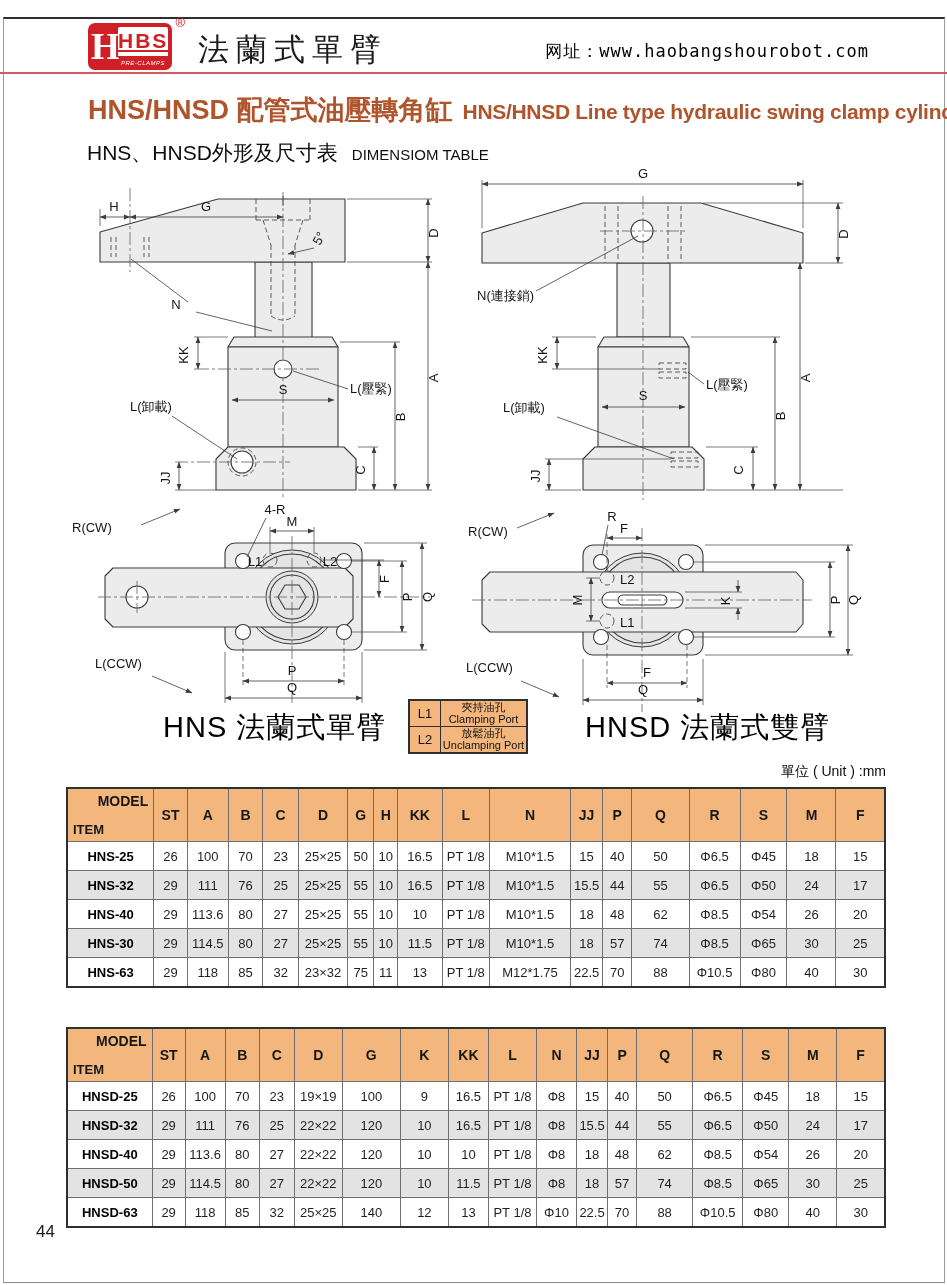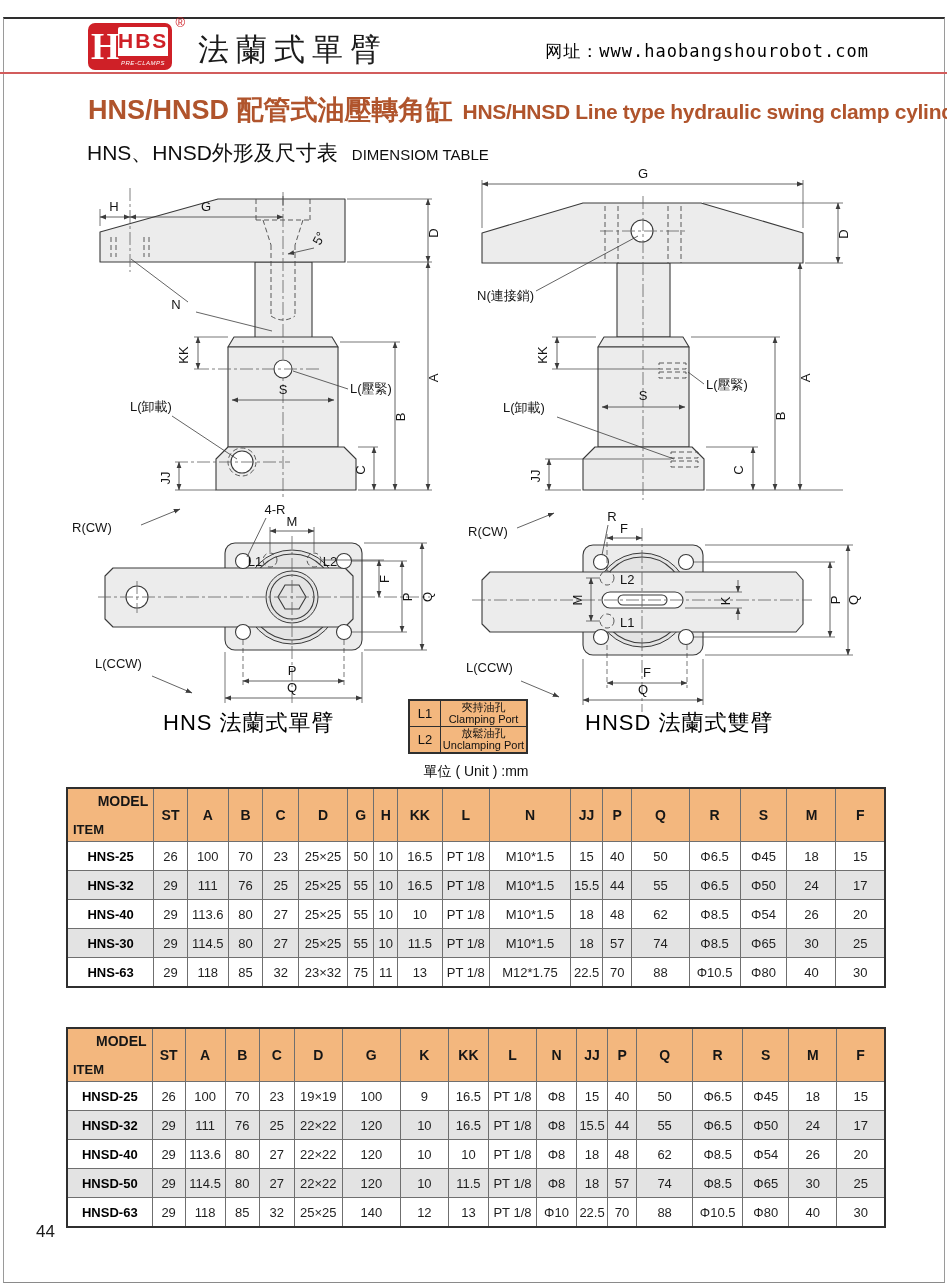--- a/index.html
+++ b/index.html
@@ -11,21 +11,21 @@
   .redrule { position:absolute; left:0; right:0; top:72px; height:2px; background:#d25c5c; }
 
   
   .logo { position:absolute; left:88px; top:23px; width:84px; height:47px; }
   .logo-box { position:absolute; inset:0; background:#cf2027; border-radius:7px; }
   .logo-h { position:absolute; left:3px; top:2px; width:27px; height:43px; color:#fff;
             font-family:"Liberation Serif", serif; font-weight:bold; font-size:37px;
             line-height:44px; text-align:center; }
   .logo-white { position:absolute; left:30px; top:4px; right:4px; height:29px; background:#fff;
                 border-radius:2px; text-align:center; border-bottom:3px solid #cf2027; }
-  .logo-hbs { color:#cf2027; font-weight:bold; font-size:21px; line-height:27px; letter-spacing:2px; }
+  .logo-hbs { color:#cf2027; font-weight:bold; font-size:21px; line-height:27px; letter-spacing:2px;text-decoration:underline; }
   .logo-strip { position:absolute; left:30px; top:36px; right:4px; height:9px; color:#fff;
                 font-size:6px; font-style:italic; text-align:center; line-height:8px; letter-spacing:0.5px; }
   .logo-reg { position:absolute; right:-13px; top:-8px; color:#cf2027; font-size:13px; }
   .brand { position:absolute; left:198px; top:29px; font-size:31px; letter-spacing:7px; color:#1b1b1b; }
   .url { position:absolute; right:78px; top:40px; font-family:"DejaVu Sans Mono", monospace;
          font-size:17px; letter-spacing:1px; color:#000; }
 
   .title { position:absolute; left:88px; top:92px; color:#b0542c; white-space:nowrap; }
   .title .zh { font-size:27px; font-weight:bold; }
   .title .en { font-size:21px; font-weight:bold; margin-left:10px; letter-spacing:-0.3px; }
@@ -43,30 +43,30 @@
   .hid   { stroke:#4a4a4a; stroke-width:0.9; fill:none; stroke-dasharray:5 3; }
   .cl    { stroke:#606060; stroke-width:0.8; fill:none; stroke-dasharray:13 3 3 3; }
   .dim   { stroke:#3c3c3c; stroke-width:0.8; fill:none; }
   .ext   { stroke:#3c3c3c; stroke-width:0.7; fill:none; }
   .lead  { stroke:#3c3c3c; stroke-width:0.8; fill:none; }
   .drawings text { font-size:13px; fill:#141414; }
   .lab14 { font-size:14px; }
   .lab12 { font-size:12px; }
 
   
-  .caption { position:absolute; font-size:22px; color:#000; letter-spacing:1px; white-space:nowrap; }
+  .caption { position:absolute; font-size:29px; color:#000; letter-spacing:1px; white-space:nowrap; }
   #cap-hns  { left:163px; top:708px; }
   #cap-hnsd { left:585px; top:708px; }
   .legend { position:absolute; left:408px; top:699px; width:120px; border:2px solid #2f2f2f;
             background:#f3b77e; border-collapse:collapse; }
   .legend td { border:1px solid #2f2f2f; text-align:center; color:#111; }
   .legend .k { width:28px; font-size:13px; }
   .legend .v { font-size:11px; line-height:11.5px; padding:1px 1px; }
 
-  .unit { position:absolute; left:66px; width:820px; top:763px; text-align:center;
+  .unit { position:absolute; left:66px; width:820px; top:763px; text-align:right;
           font-size:14px; color:#0d0d0d; }
 
   
   .dims { position:absolute; left:66px; width:820px; border-collapse:collapse; table-layout:fixed;
           border:2px solid #2f2f2f; background:#fff; }
   #table-hns  { top:787px; }
   #table-hnsd { top:1027px; }
   .dims th, .dims td { border:1px solid #6f6f6f; text-align:center; overflow:hidden; padding:0; }
   .dims thead th { background:#f3b77e; height:52px; font-size:14px; color:#161616; }
   .dims tbody th, .dims tbody td { height:28px; font-size:13px; font-weight:normal; color:#1f1f1f; }

